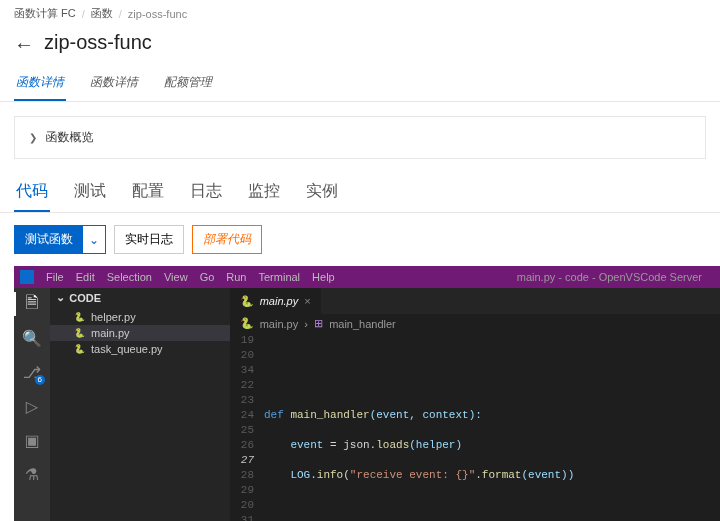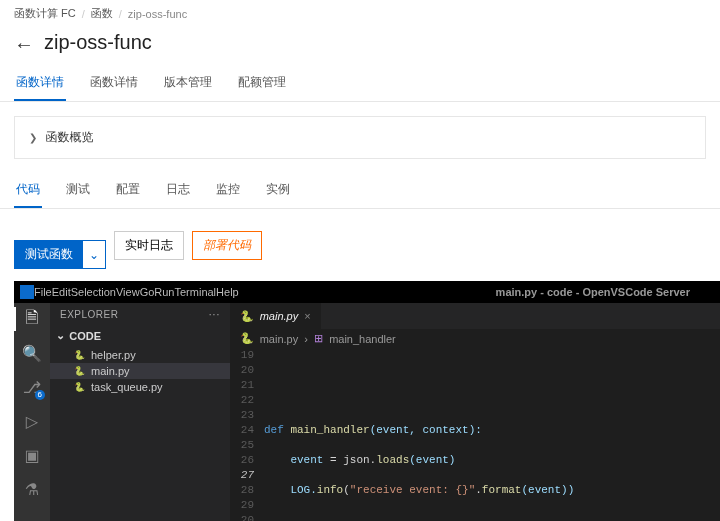--- a/index.html
+++ b/index.html
@@ -3,42 +3,42 @@
 <meta charset="utf-8">
 <style>
   * { box-sizing: border-box; margin: 0; padding: 0; }
   body { font-family: -apple-system, "Segoe UI", "PingFang SC", "Microsoft YaHei", sans-serif; font-size: 12px; color: #333; background: #fff; width: 720px; }
   .breadcrumb { display: flex; align-items: center; padding: 6px 14px; font-size: 11px; color: #888; gap: 6px; }
   .breadcrumb .link { color: #555; }
   .breadcrumb .sep { color: #ccc; }
   .title-row { display: flex; align-items: center; padding: 4px 14px 12px; gap: 10px; }
   .back-arrow { font-size: 20px; cursor: pointer; }
   .page-title { font-size: 20px; font-weight: 500; color: #222; }
-  .tabs1 { display: flex; border-bottom: 1px solid #e6e6e6; padding: 0 14px; gap: 22px; }
+  .tabs1 { display: flex; border-bottom: 1px solid #e6e6e6; padding: 0 14px; gap: 22px; font-style: italic; }
   .tab1 { padding: 8px 2px; font-size: 12px; color: #555; cursor: pointer; border-bottom: 2px solid transparent; }
   .tab1.active { color: #0064c8; border-bottom-color: #0064c8; }
   .overview-box { margin: 14px; border: 1px solid #e6e6e6; padding: 12px 14px; display: flex; align-items: center; gap: 8px; font-size: 12px; }
   .chev { font-size: 10px; color: #666; }
   .tabs2 { display: flex; padding: 0 14px; gap: 22px; border-bottom: 1px solid #e6e6e6; }
-  .tab2 { padding: 8px 2px; font-size: 12px; color: #555; cursor: pointer; border-bottom: 2px solid transparent; }
+  .tab2 { padding: 8px 2px; font-size: 16px; color: #555; cursor: pointer; border-bottom: 2px solid transparent; }
   .tab2.active { color: #0064c8; border-bottom-color: #0064c8; }
   .actions { display: flex; padding: 12px 14px; gap: 8px; align-items: center; }
   .btn { padding: 5px 10px; font-size: 12px; border: 1px solid #ccc; background: #fff; cursor: pointer; }
   .btn.primary { background: #0064c8; color: #fff; border-color: #0064c8; }
   .btn.dd { padding: 5px 6px; border-left: none; background: #fff; color: #0064c8; border-color: #0064c8; }
   .btn.primary-split { border-right: none; }
   .btn.orange { color: #ff6a00; border-color: #ff6a00; font-style: italic; }
-  .split { display: flex; margin-top: 19px; }
+  .split { display: flex; }
 
   
   .vscode { background: #1e1e1e; color: #ccc; font-size: 11px; margin: 0 0 0 14px; width: 706px; height: 290px; display: flex; flex-direction: column; font-family: "Segoe UI", sans-serif; overflow: hidden; }
-  .vs-menubar { display: flex; align-items: center; background: #000000; height: 22px; padding: 2px 6px; }
+  .vs-menubar { display: flex; align-items: center; background: #701a75; height: 22px; padding: 2px 6px; gap: 12px; }
   .vs-logo { width: 14px; height: 14px; background: #0b6bcb; display: inline-block; }
   .vs-menu { color: #bbb; font-size: 11px; cursor: pointer; }
-  .vs-wintitle { margin-left: auto; margin-right: 24px; color: #999; font-size: 11px; font-weight: bold; }
+  .vs-wintitle { margin-left: auto; margin-right: 12px; color: #999; font-size: 11px; }
   .vs-body { display: flex; flex: 1; min-height: 0; }
   .vs-activity { width: 36px; background: #333333; display: flex; flex-direction: column; align-items: center; padding-top: 6px; gap: 14px; }
   .vs-activity .ai { width: 20px; height: 20px; display: flex; align-items: center; justify-content: center; color: #888; font-size: 16px; cursor: pointer; position: relative; }
   .vs-activity .ai.active { color: #fff; }
   .vs-activity .ai.active::before { content:""; position:absolute; left:-8px; top:-2px; bottom:-2px; width:2px; background:#fff; }
   .vs-activity .badge { position:absolute; bottom:-3px; right:-3px; background:#0b6bcb; color:#fff; font-size:8px; border-radius:7px; padding:0 3px; line-height:10px; }
   .vs-sidebar { width: 180px; background: #252526; display: flex; flex-direction: column; }
   .vs-side-title { padding: 6px 10px; font-size: 10px; letter-spacing: 0.5px; color: #aaa; display:flex; justify-content:space-between; align-items:center;}
   .vs-side-sec { padding: 3px 6px; font-size: 11px; font-weight: bold; color: #ddd; display:flex; align-items:center; gap:4px;}
   .vs-tree { padding: 2px 0; }
@@ -71,21 +71,20 @@
 </div>
 
 <div class="title-row">
   <span class="back-arrow">←</span>
   <h1 class="page-title">zip-oss-func</h1>
 </div>
 
 <div class="tabs1">
   <div class="tab1 active">函数详情</div>
   <div class="tab1">函数详情</div>
-  <div class="tab1">版本管理</div>
   <div class="tab1">配额管理</div>
 </div>
 
 <div class="overview-box">
   <span class="chev">❯</span>
   <span>函数概览</span>
 </div>
 
 <div class="tabs2">
   <div class="tab2 active">代码</div>
@@ -121,24 +120,20 @@
   <div class="vs-body">
     <div class="vs-activity">
       <div class="ai active">🗎</div>
       <div class="ai">🔍</div>
       <div class="ai">⎇<span class="badge">6</span></div>
       <div class="ai">▷</div>
       <div class="ai">▣</div>
       <div class="ai">⚗</div>
     </div>
     <div class="vs-sidebar">
-      <div class="vs-side-title">
-        <span>EXPLORER</span>
-        <span>···</span>
-      </div>
       <div class="vs-side-sec">
         <span>⌄</span>
         <span>CODE</span>
       </div>
       <div class="vs-tree">
         <div class="vs-tree-item">
             <span class="file-icon">🐍</span>
             <span>helper.py</span>
           </div>
         <div class="vs-tree-item sel">
@@ -163,37 +158,37 @@
         <span style="color:#4B8BBE;">🐍</span>
         <span>main.py</span>
         <span>›</span>
         <span style="color:#b180d7;">⊞</span>
         <span>main_handler</span>
       </div>
       <div class="vs-code">
         <div class="gutter">
 <div>19</div>
             <div>20</div>
-            <div>21</div>
+            <div>34</div>
             <div>22</div>
             <div>23</div>
             <div>24</div>
             <div>25</div>
             <div>26</div>
             <div class="ghl">27</div>
             <div>28</div>
             <div>29</div>
             <div>20</div>
             <div>31</div>
         </div>
         <div class="code-lines">
 <div> </div>
 <div> </div>
 <div><span class="c-kw">def</span> <span class="c-fn">main_handler</span><span class="c-var">(event, context):</span></div>
-<div><span class="c-var">    event </span><span>= json.</span><span class="c-fn">loads</span><span class="c-var">(event)</span></div>
+<div><span class="c-var">    event </span><span>= json.</span><span class="c-fn">loads</span><span class="c-var">(helper)</span></div>
 <div><span class="c-var">    LOG.</span><span class="c-fn">info</span><span>(</span><span class="c-str">"receive event: {}"</span><span>.</span><span class="c-fn">format</span><span class="c-var">(event))</span></div>
 <div> </div>
 
 
 
 
 
 
 
 

